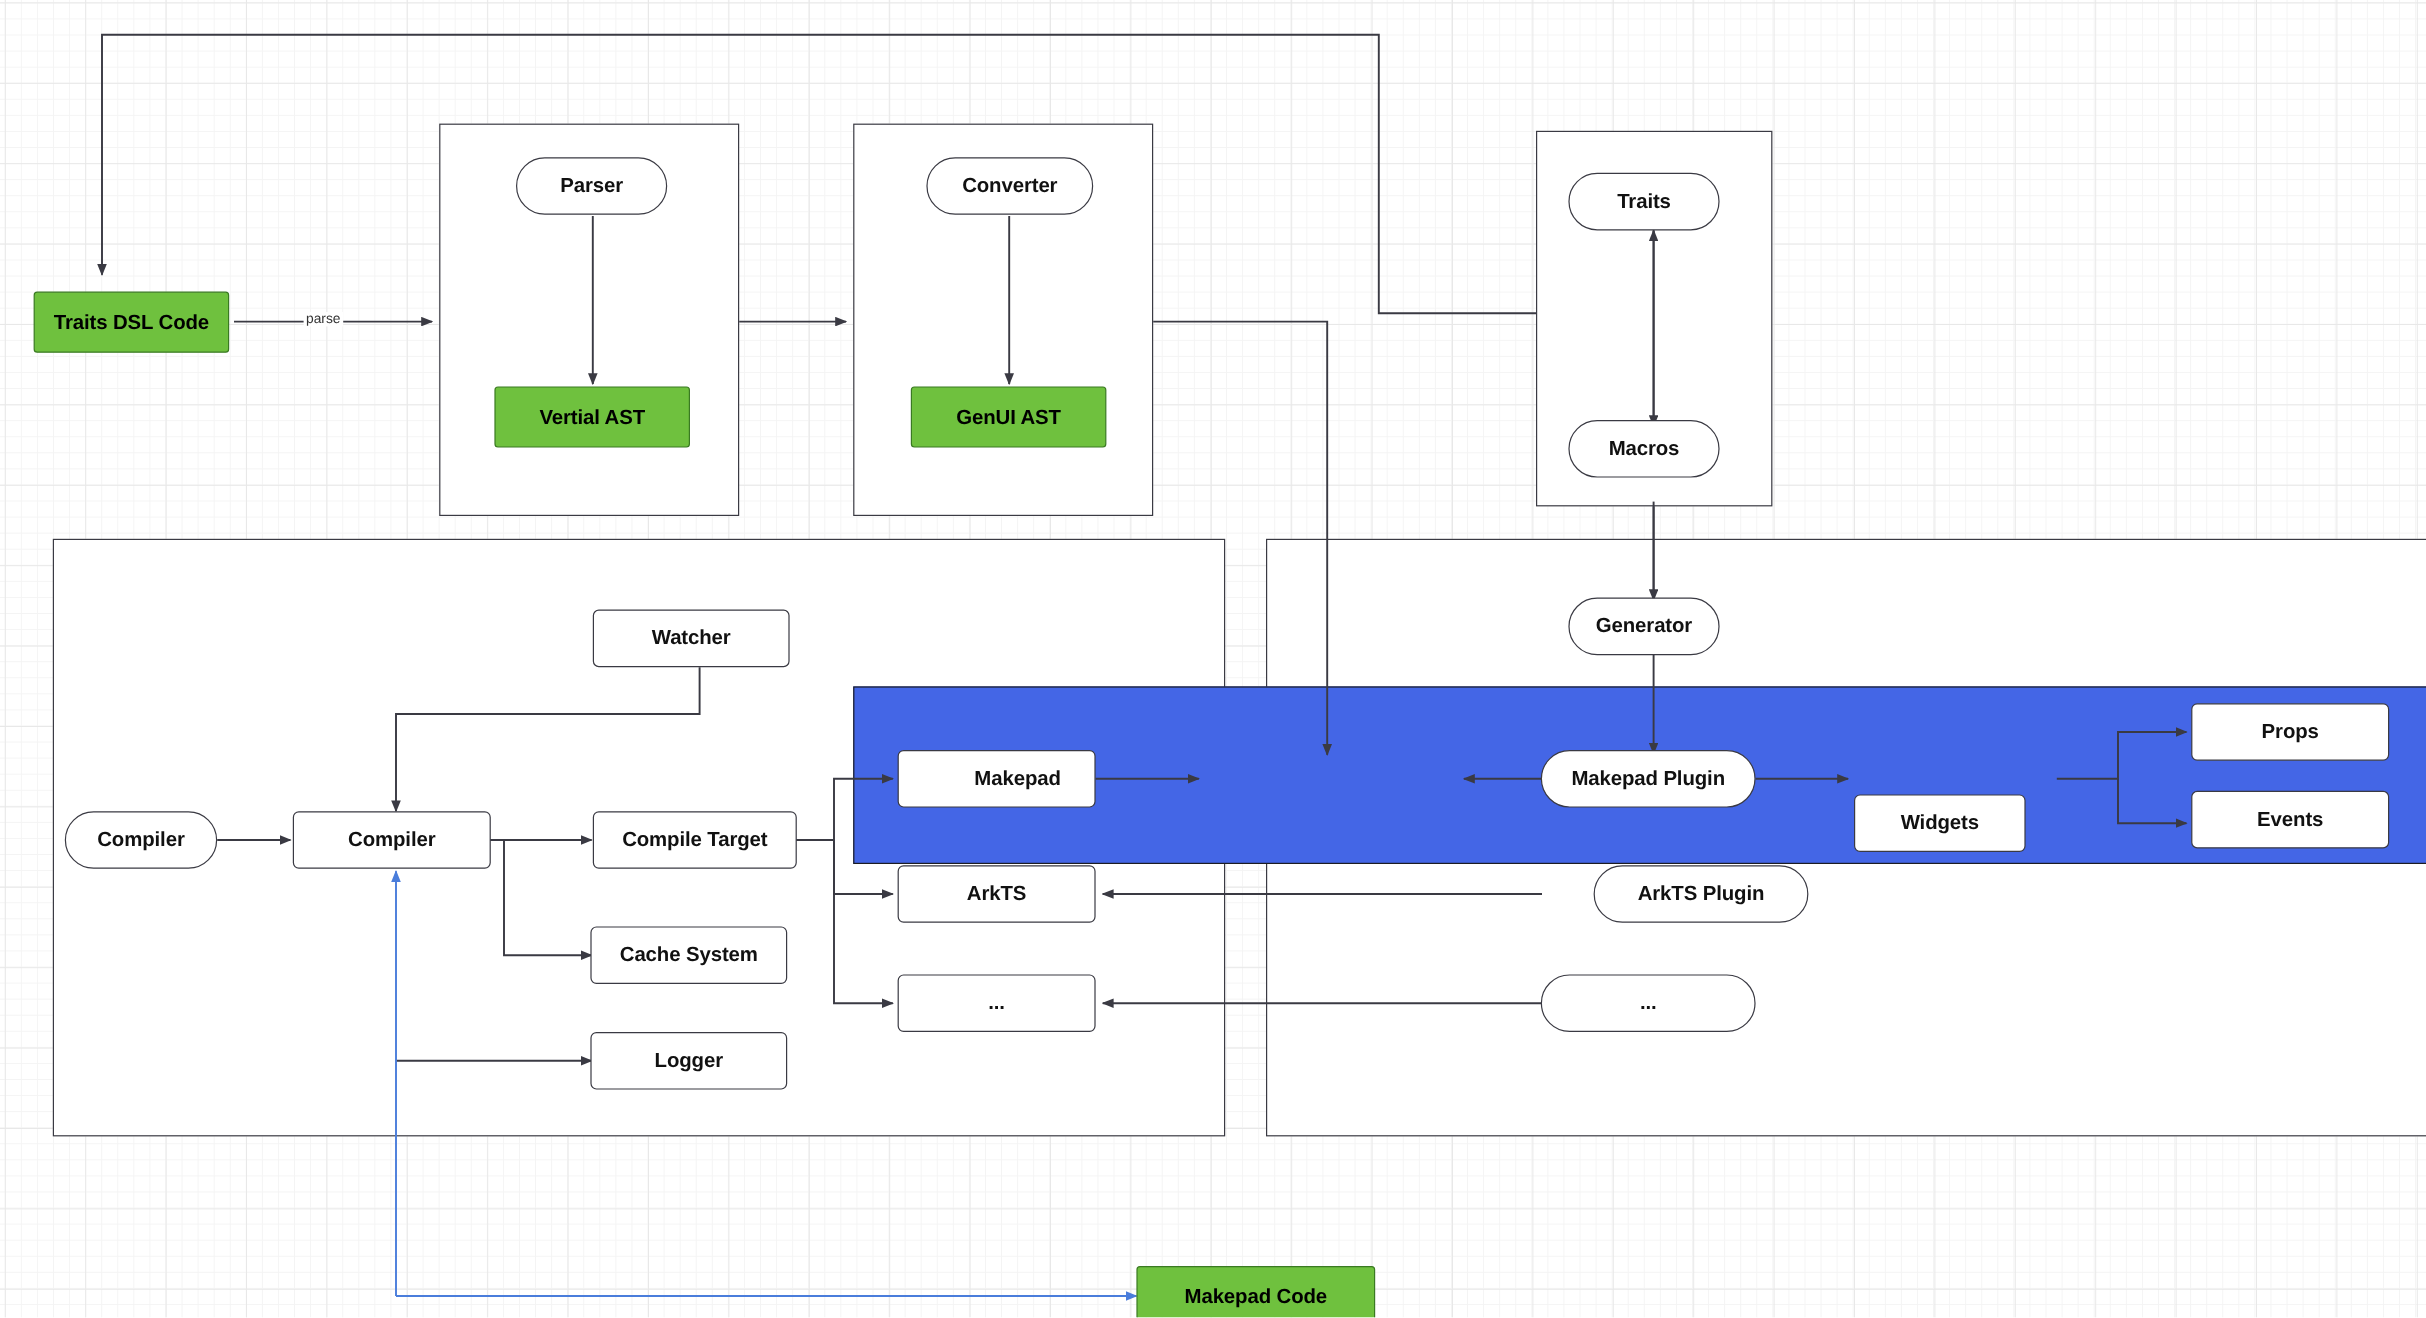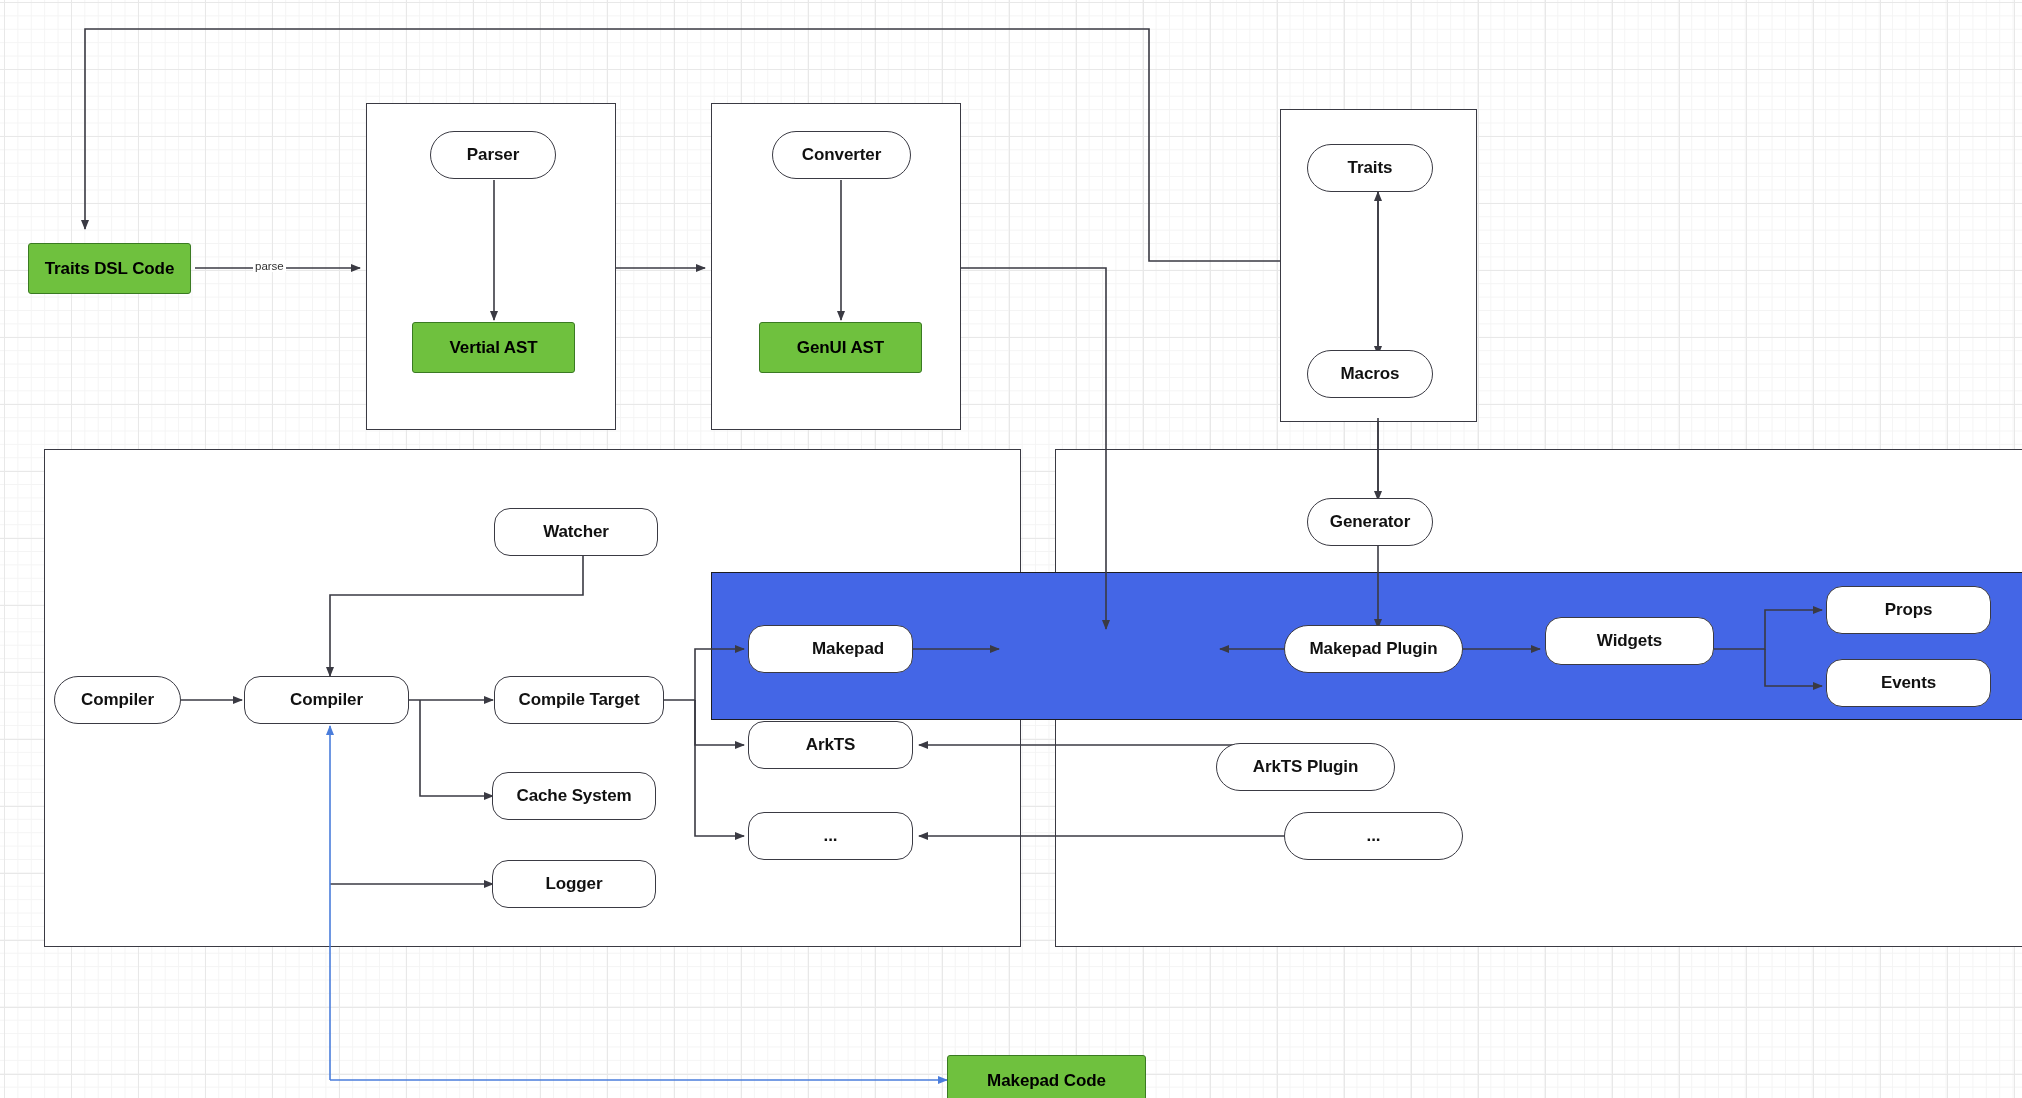--- a/index.html
+++ b/index.html
@@ -36,21 +36,21 @@
     justify-content: center;
     text-align: center;
     font-size: 17px;
     font-weight: bold;
     color: #111111;
     letter-spacing: -0.1px;
   }
   .rect {
     background: #ffffff;
     border: 1.6px solid #3a3a43;
-    border-radius: 16px;
+    border-radius: 5px;
   }
   .pill {
     background: #ffffff;
     border: 1.6px solid #3a3a43;
     border-radius: 999px;
   }
   .green {
     background: #6fc13e;
     border: 1.6px solid #3a7a22;
     border-radius: 3px;
@@ -188,29 +188,29 @@
 
   <div class="node rect" style="left:492px; top:772px; width:164px; height:48px;">Cache System</div>
 
   <div class="node rect" style="left:492px; top:860px; width:164px; height:48px;">Logger</div>
 
   <div class="node rect" style="left:748px; top:625px; width:165px; height:48px;padding-left:35px;">Makepad</div>
 
 
   <div class="node pill" style="left:1284px; top:625px; width:179px; height:48px;">Makepad Plugin</div>
 
-  <div class="node rect" style="left:1545px; top:617px; width:169px; height:48px;">Widgets</div>
+  <div class="node rect" style="left:1545px; top:662px; width:143px; height:48px;">Widgets</div>
 
   <div class="node rect" style="left:1826px; top:586px; width:165px; height:48px;">Props</div>
 
   <div class="node rect" style="left:1826px; top:659px; width:165px; height:48px;">Events</div>
 
   <div class="node rect" style="left:748px; top:721px; width:165px; height:48px;">ArkTS</div>
 
-  <div class="node pill" style="left:1216px; top:721px; width:179px; height:48px;margin-top:22px;">ArkTS Plugin</div>
+  <div class="node pill" style="left:1328px; top:721px; width:179px; height:48px;">ArkTS Plugin</div>
 
   <div class="node rect" style="left:748px; top:812px; width:165px; height:48px;">...</div>
 
   <div class="node pill" style="left:1284px; top:812px; width:179px; height:48px;">...</div>
 
   <div class="node green" style="left:947px; top:1055px; width:199px; height:51px;">Makepad Code</div>
 
 </div>
 
 </body></html>

